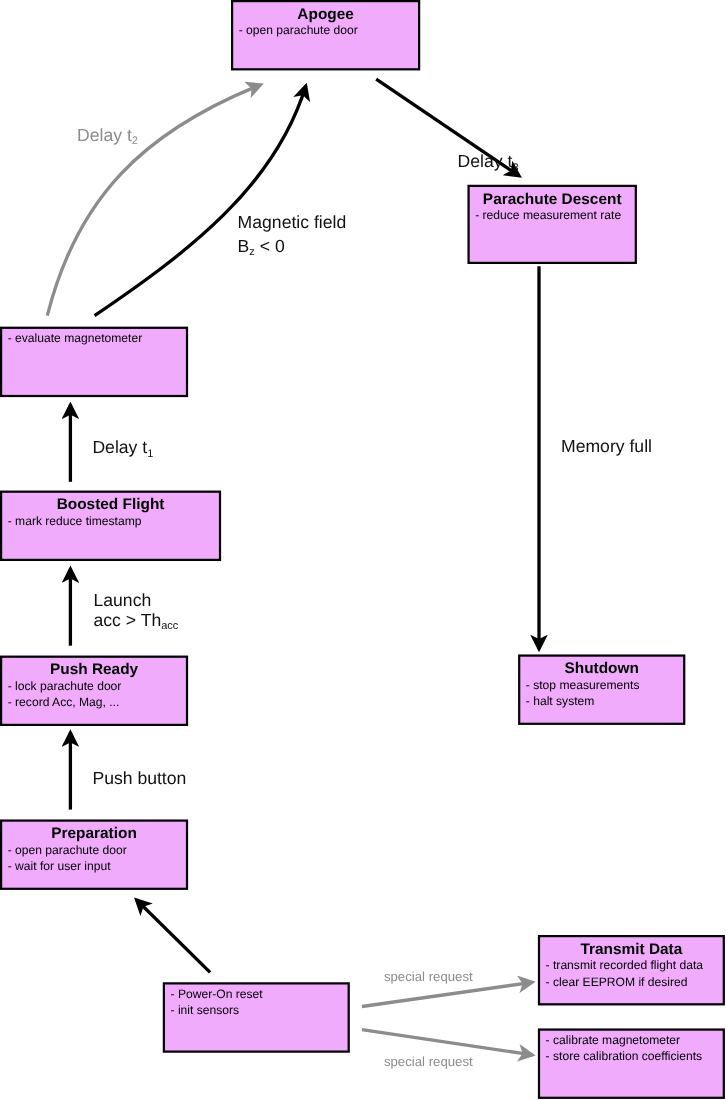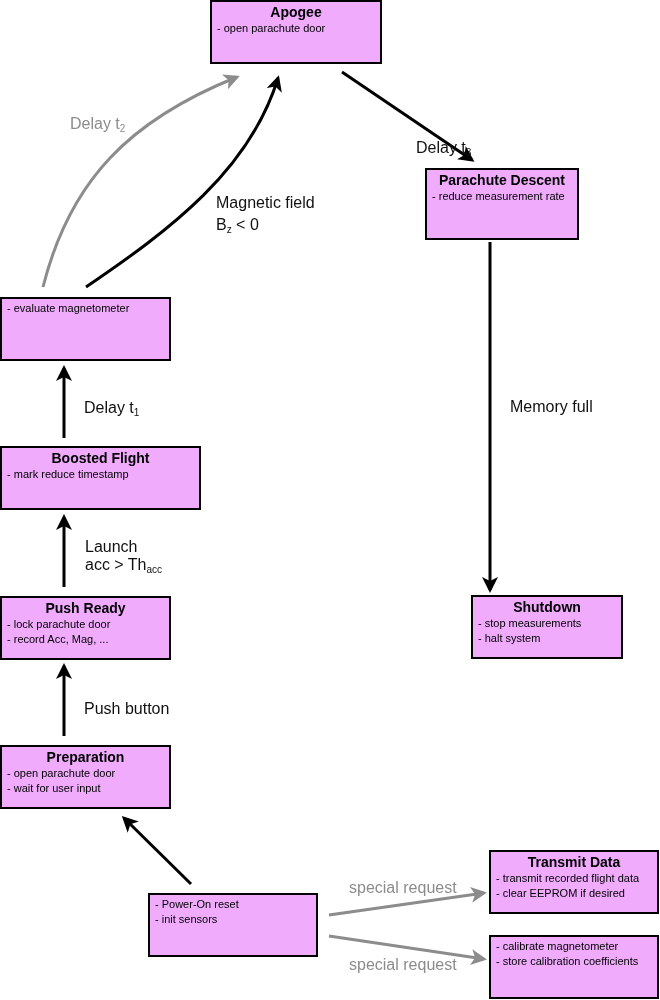--- a/index.html
+++ b/index.html
@@ -4,21 +4,21 @@
 <style>
   html, body { margin: 0; padding: 0; background: #ffffff; }
   body { width: 660px; height: 1000px; position: relative; overflow: hidden;
          font-family: "Liberation Sans", "DejaVu Sans", sans-serif; color: #000; }
   .state { position: absolute; box-sizing: border-box; border: 2px solid #000; background: #f0abfc;
            padding: 2px 5px; }
   .state .title { font-weight: bold; font-size: 14px; text-align: center; line-height: 17px; }
   .state .line { font-size: 11px; line-height: 15px; white-space: nowrap; }
   .label { position: absolute; font-size: 16px; line-height: 20px; white-space: nowrap; color: #111; }
   .label.gray { color: #8c8c8c; }
-  .label.small { font-size: 16px; color: #8c8c8c; }
+  .label.small { font-size: 12px; color: #8c8c8c; }
   .label sub { font-size: 10px; vertical-align: -3px; line-height: 0; }
   svg.arrows { position: absolute; left: 0; top: 0; }
 </style>
 </head>
 <body>
 
 <svg class="arrows" width="660" height="1000">
   <defs>
     <marker id="ah-black" markerWidth="10" markerHeight="10" refX="8" refY="5" orient="auto" markerUnits="userSpaceOnUse">
       <path d="M0,0 L10,5 L0,10 L3,5 Z" fill="#000"></path>

